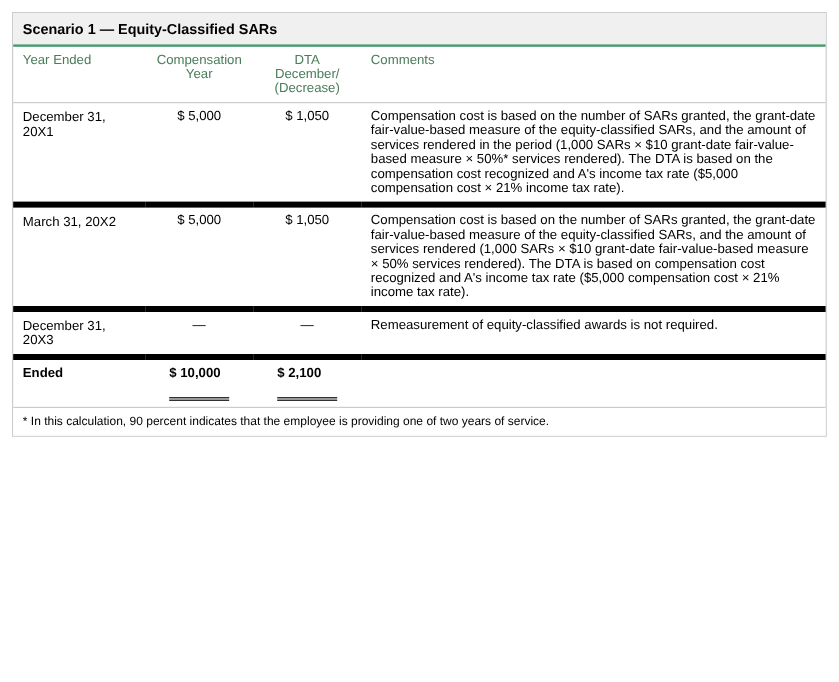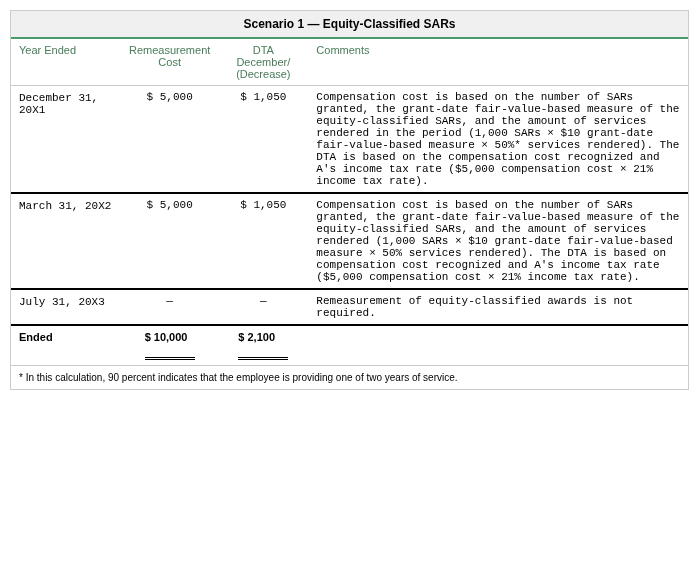--- a/index.html
+++ b/index.html
@@ -8,21 +8,20 @@
       font-size: 11px;
       background: #fff;
       width: 699px;
     }
     .table-container {
       border: 1px solid #ccc;
       margin: 10px;
     }
     .table-header {
       background: #f0f0f0;
-      text-align: center;
       font-weight: bold;
       padding: 6px 8px;
       border-bottom: 2px solid #4a9c6e;
       font-size: 12px;
     }
     table {
       width: 100%;
       border-collapse: collapse;
     }
     th, td {
@@ -52,22 +51,21 @@
       text-align: center;
     }
     .double-underline {
       display: inline-block;
       border-bottom: 3px double #000;
       min-width: 50px;
       text-align: left;
       padding-bottom: 14px;
     }
     tr.data-row td {
-      border-bottom: 2px solid #000000;
-      font-family: Liberation Mono, monospace;
+      border-bottom: 5px solid #000000;
     }
     tr.total-row td {
       font-weight: bold;
       border-top: 1px solid #999;
     }
     .footnote {
       font-size: 10px;
       padding: 6px 8px;
       border-top: 1px solid #ccc;
       background: #fff;
@@ -77,21 +75,21 @@
 </head>
 <body>
 
 <div class="table-container">
   <div class="table-header">Scenario 1 — Equity-Classified SARs</div>
   <table>
     <thead>
       <tr>
         <th class="col-year">Year Ended</th>
         <th class="col-comp num">
-          <span>Remeasurement Cost</span>
+          <span>Compensation Year</span>
         </th>
         <th class="col-dta num">
           <span>DTA December/ (Decrease)</span>
         </th>
         <th class="col-comments">Comments</th>
       </tr>
     </thead>
     <tbody id="table-body">
     <tr class="data-row">
           <td class="year-label">December 31, 20X1</td>
@@ -99,21 +97,21 @@
           <td class="num">$  1,050</td>
           <td>Compensation cost is based on the number of SARs granted, the grant-date fair-value-based measure of the equity-classified SARs, and the amount of services rendered in the period (1,000 SARs × $10 grant-date fair-value-based measure × 50%* services rendered). The DTA is based on the compensation cost recognized and A's income tax rate ($5,000 compensation cost × 21% income tax rate).</td>
         </tr>
         <tr class="data-row">
           <td class="year-label">March 31, 20X2</td>
           <td class="num">$  5,000</td>
           <td class="num">$  1,050</td>
           <td>Compensation cost is based on the number of SARs granted, the grant-date fair-value-based measure of the equity-classified SARs, and the amount of services rendered (1,000 SARs × $10 grant-date fair-value-based measure × 50% services rendered). The DTA is based on compensation cost recognized and A's income tax rate ($5,000 compensation cost × 21% income tax rate).</td>
         </tr>
         <tr class="data-row">
-          <td class="year-label">July 31, 20X3</td>
+          <td class="year-label">December 31, 20X3</td>
           <td class="num">—</td>
           <td class="num">—</td>
           <td>Remeasurement of equity-classified awards is not required.</td>
         </tr>
         <tr class="total-row">
           <td><b>Ended</b></td>
           <td class="num"><span class="double-underline">$ 10,000</span></td>
           <td class="num"><span class="double-underline">$  2,100</span></td>
           <td></td>
         </tr>

